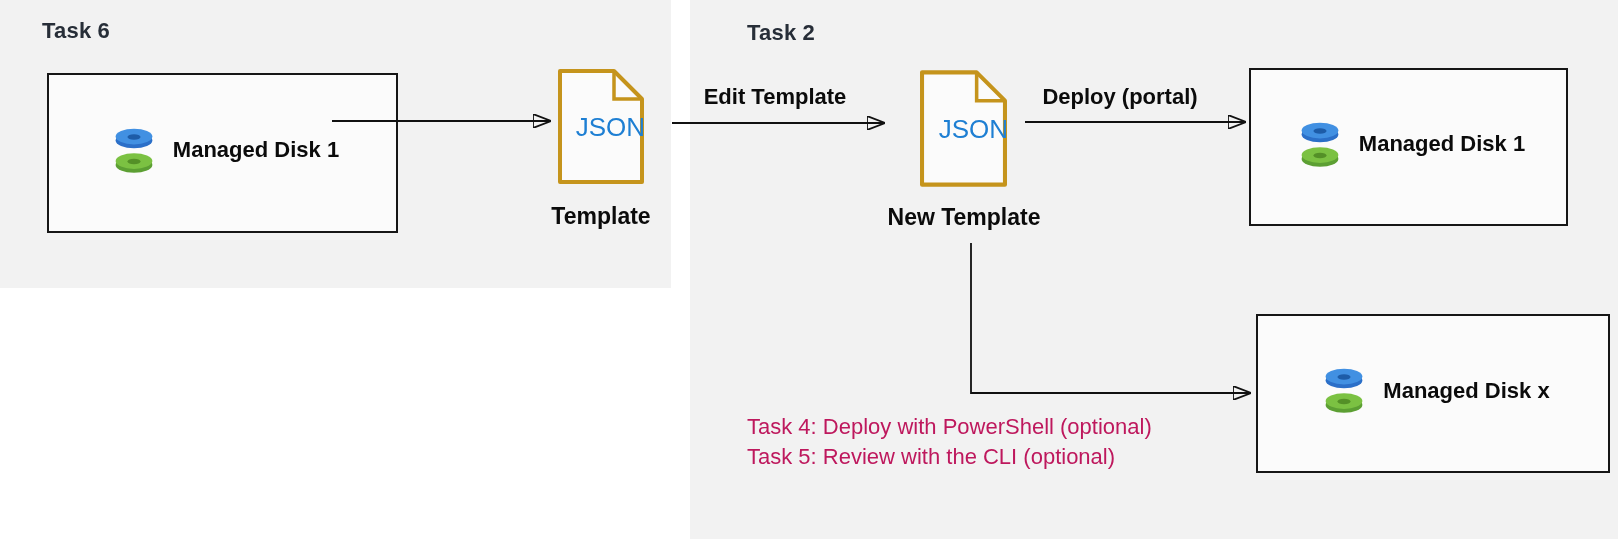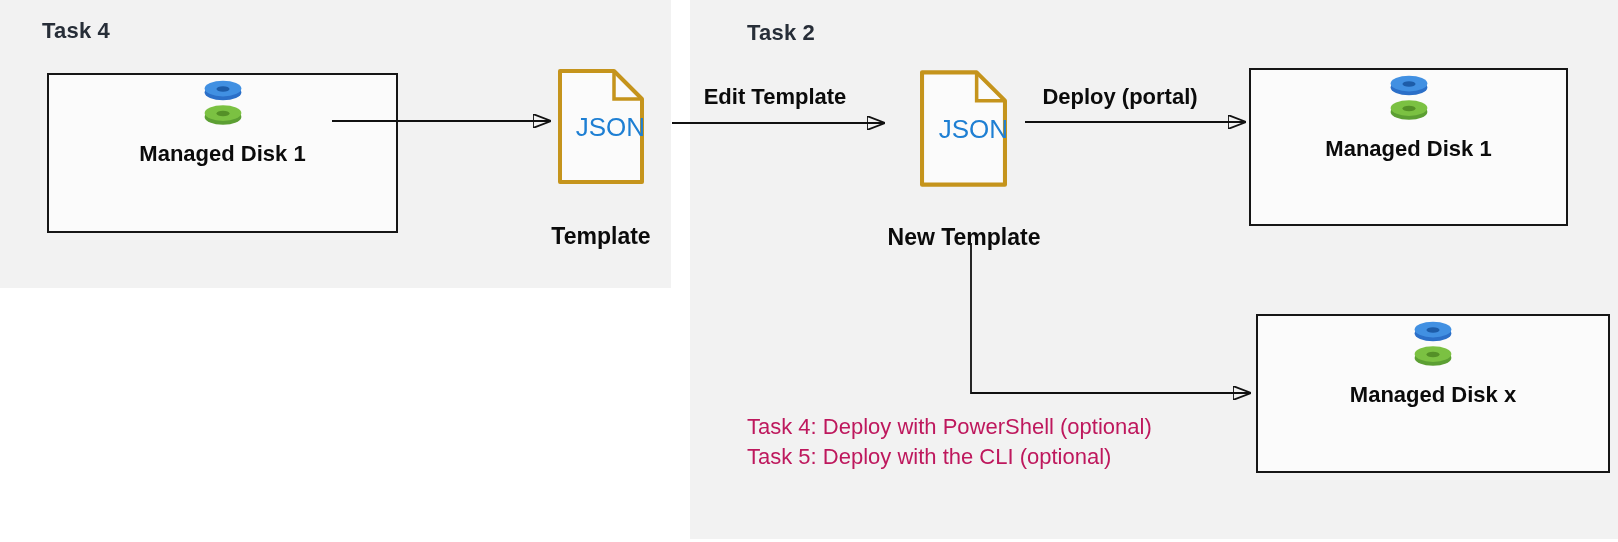--- a/index.html
+++ b/index.html
@@ -16,55 +16,54 @@
     white-space:nowrap;letter-spacing:.2px;
   }
   .label{
     position:absolute;font-size:22px;font-weight:700;color:#0B0B0B;
     white-space:nowrap;
   }
   .label.center{text-align:center;}
 
   .disk-box{
     position:absolute;background:#FBFBFB;border:2px solid #161616;
-    box-sizing:border-box;display:flex;flex-direction:column;
-    align-items:center;gap:11px;padding-bottom:6px;
+    box-sizing:border-box;display:flex;flex-direction:row;
+    align-items:center;justify-content:center;gap:11px;padding-bottom:6px;
   }
   .disk-box .box-label{font-size:22px;font-weight:700;color:#0B0B0B;white-space:nowrap;}
 
   .json-file{position:absolute;}
   .json-file svg{position:absolute;left:0;top:0;width:100%;height:100%;}
   .json-text{
     position:absolute;left:0;right:0;top:50%;transform:translateY(-50%);
     text-align:right;font-size:26px;font-weight:400;color:#1E7FD3;
     letter-spacing:0px;
   }
   .json-caption{
     position:absolute;text-align:center;font-size:23px;font-weight:700;color:#0B0B0B;
     white-space:nowrap;
-    margin-top:20px;
   }
 
   .connectors{position:absolute;left:0;top:0;width:1618px;height:542px;z-index:5;pointer-events:none;}
   .connectors line,.connectors path{stroke:#111111;stroke-width:1.8px;fill:none;}
 
   .task45{
     position:absolute;left:747px;top:412px;font-size:22px;font-weight:400;
     color:#be185d;line-height:30px;white-space:nowrap;
   }
 </style>
 </head>
 <body>
 
 <div class="canvas">
 
   <div class="panel panel-left"></div>
   <div class="panel panel-right"></div>
 
-  <div class="heading" style="left:42px;top:18px;">Task 4</div>
+  <div class="heading" style="left:42px;top:18px;">Task 6</div>
   <div class="heading" style="left:735px;top:20px;margin-left:12px;">Task 2</div>
 
   <div class="disk-box" style="left:47px;top:73px;width:351px;height:160px;">
     <svg viewBox="0 0 64 62" width="56" height="55">
       <ellipse cx="32" cy="47.5" rx="21" ry="9" fill="#5C9F33"></ellipse>
       <ellipse cx="32" cy="43" rx="21" ry="9" fill="#7BC142"></ellipse>
       <ellipse cx="32" cy="43.5" rx="7.5" ry="3.2" fill="#549027"></ellipse>
       <ellipse cx="32" cy="19.5" rx="21" ry="9" fill="#2B6FC8"></ellipse>
       <ellipse cx="32" cy="15" rx="21" ry="9" fill="#4190E2"></ellipse>
       <ellipse cx="32" cy="15.5" rx="7.5" ry="3.2" fill="#1D5CA8"></ellipse>
@@ -112,21 +111,21 @@
       <ellipse cx="32" cy="43.5" rx="7.5" ry="3.2" fill="#549027"></ellipse>
       <ellipse cx="32" cy="19.5" rx="21" ry="9" fill="#2B6FC8"></ellipse>
       <ellipse cx="32" cy="15" rx="21" ry="9" fill="#4190E2"></ellipse>
       <ellipse cx="32" cy="15.5" rx="7.5" ry="3.2" fill="#1D5CA8"></ellipse>
     </svg>
     <div class="box-label">Managed Disk x</div>
   </div>
 
   <div class="task45">
     <div>Task 4: Deploy with PowerShell (optional)</div>
-    <div>Task 5: Deploy with the CLI (optional)</div>
+    <div>Task 5: Review with the CLI (optional)</div>
   </div>
 
   <svg class="connectors">
     <defs>
       <marker id="ah" markerUnits="userSpaceOnUse" markerWidth="18" markerHeight="14" refX="17" refY="7" orient="auto">
         <path d="M0 0 L18 7 L0 14 Z" fill="#111111" stroke="none"></path>
       </marker>
     </defs>
     <line x1="332" y1="121" x2="550" y2="121" marker-end="url(#ah)"></line>
     <line x1="672" y1="123" x2="884" y2="123" marker-end="url(#ah)"></line>

